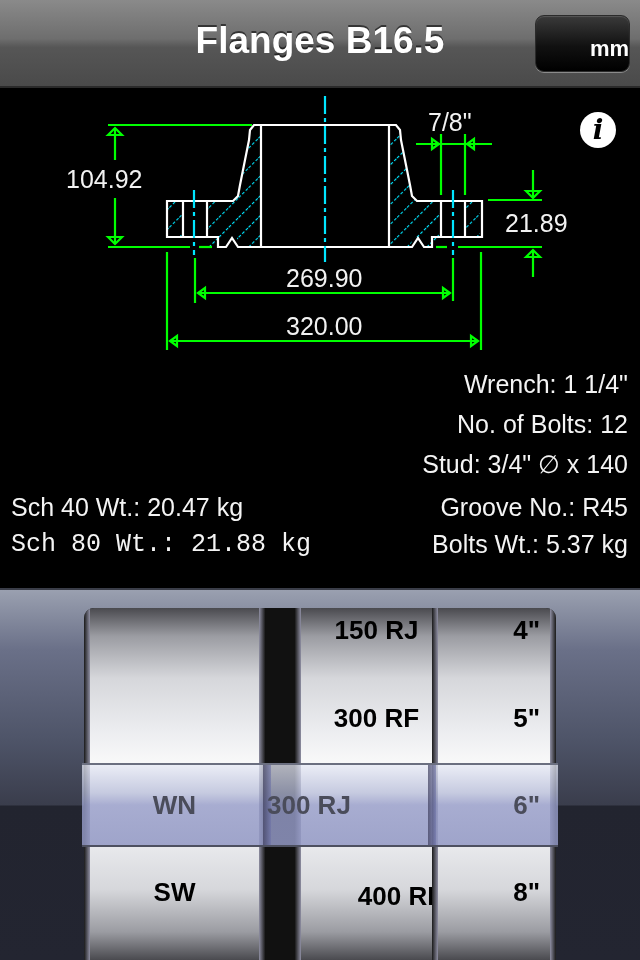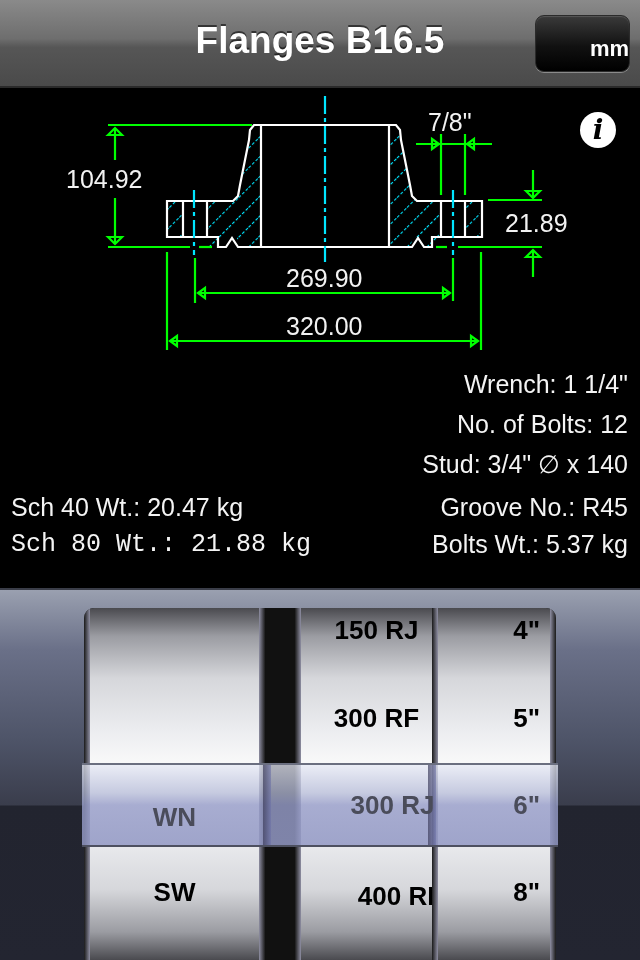--- a/index.html
+++ b/index.html
@@ -169,16 +169,16 @@
       <div class="edgeR"></div>
     <div class="row rightalign" style="top:-22px;">4"</div>
     <div class="row rightalign" style="top:66px;">5"</div>
     <div class="row rightalign" style="top:240px;">8"</div>
   </div>
 </div>
 
 <div class="selection-bar">
   <div class="sep" style="left:181px;"></div>
   <div class="sep" style="left:346px;"></div>
-  <div class="sel-text" style="left:2px;width:181px;text-align:center;margin-top:12px;">WN</div>
-  <div class="sel-text" style="left:185px;width:163px;text-align:center;margin-left:44px;">300 RJ</div>
+  <div class="sel-text" style="left:2px;width:181px;text-align:center;">WN</div>
+  <div class="sel-text" style="left:185px;width:163px;text-align:left;">300 RJ</div>
   <div class="sel-text" style="left:350px;width:108px;text-align:right;">6"</div>
 </div>
 
 </body></html>

